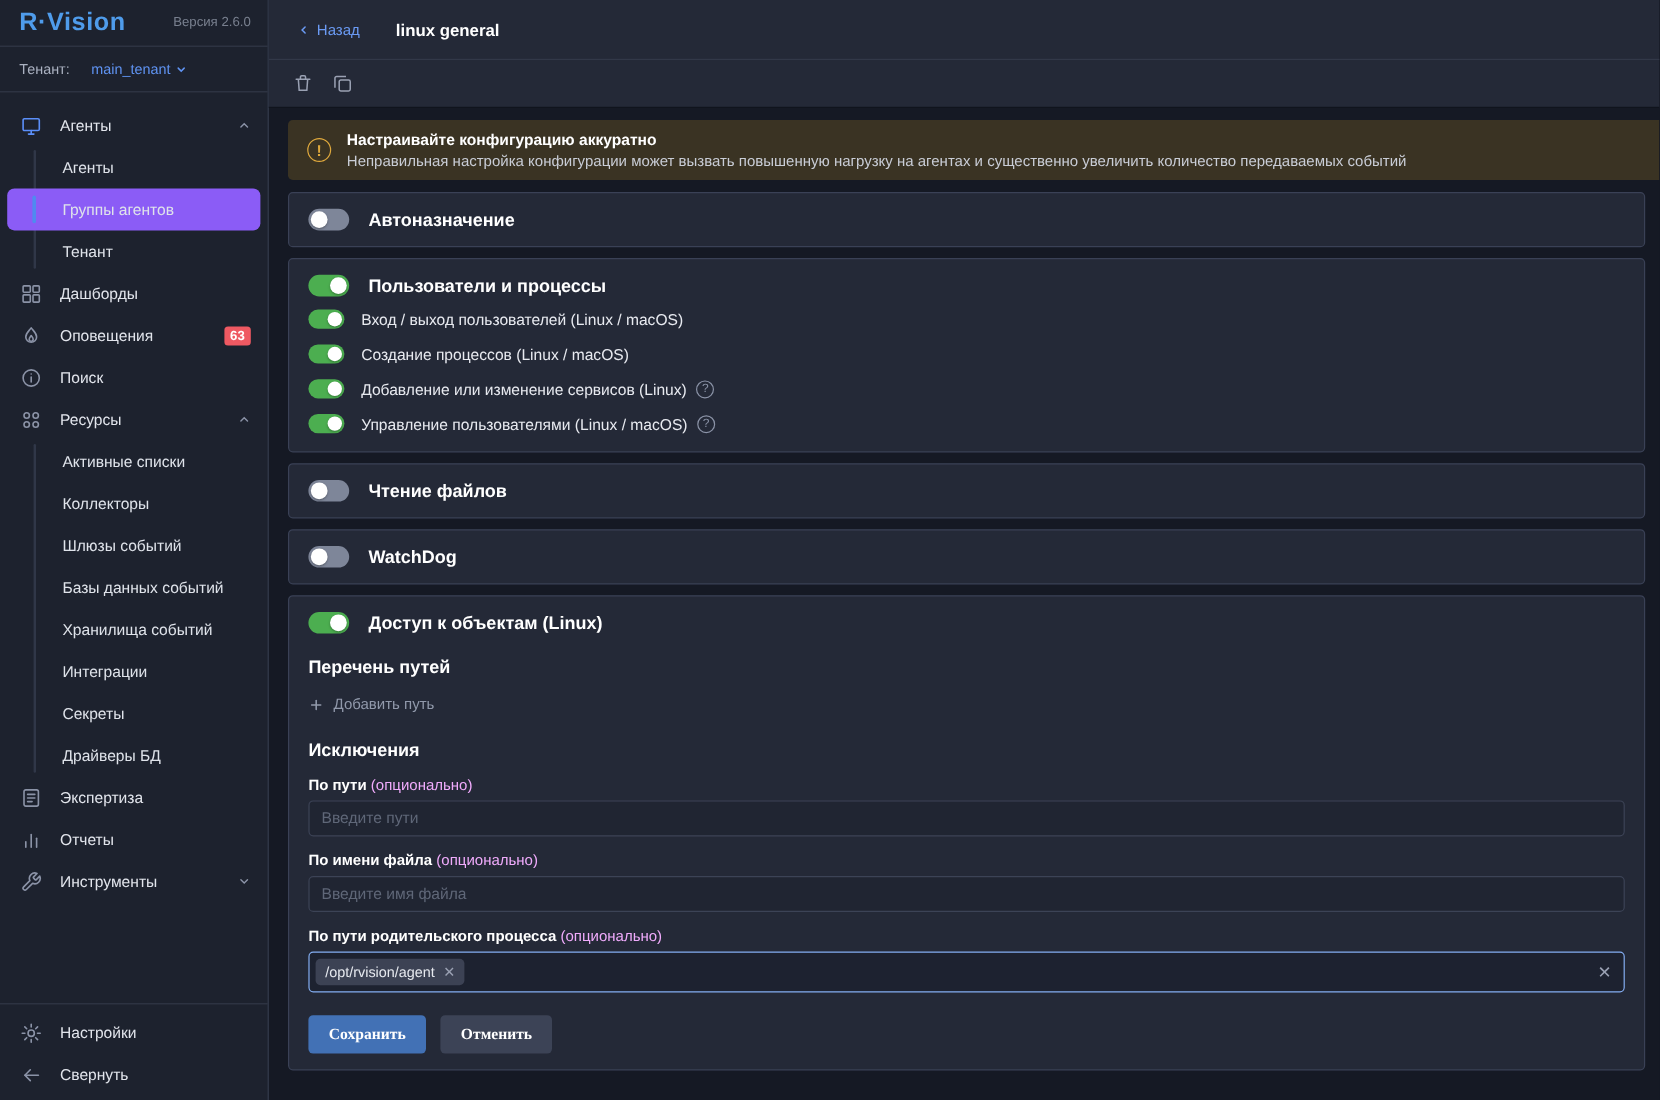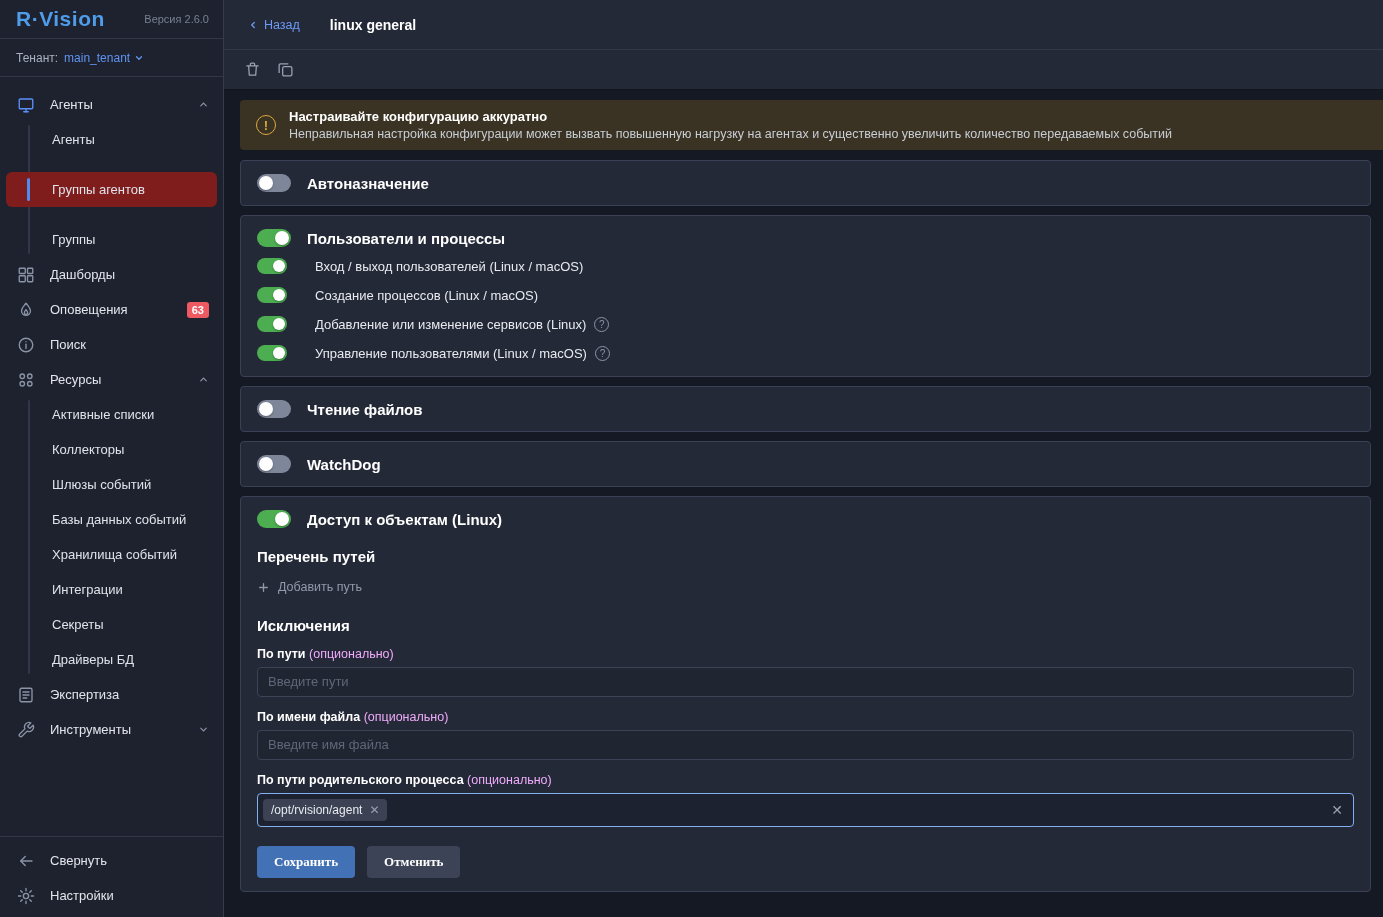--- a/index.html
+++ b/index.html
@@ -19,21 +19,21 @@
     height:39px; display:flex; align-items:center;
     padding:0 14px 0 16px; border-bottom:1px solid #323848;
   }
   .logo { color:#4f9ceb; font-size:21px; font-weight:bold; letter-spacing:.5px; }
   .version { margin-left:auto; color:#79808f; font-size:11px; }
   .tenant-row {
     height:38px; display:flex; align-items:center; gap:6px;
     padding:0 16px; border-bottom:1px solid #323848; font-size:12px;
   }
   .tenant-label { color:#aab1c0; }
-  .tenant-value { color:#5f93f2; cursor:pointer; display:flex; align-items:center; gap:4px; }
+  .tenant-value { color:#5f93f2; cursor:pointer; display:flex; align-items:center; gap:4px;margin-left:12px; }
   .nav { flex:1; padding-top:10px; overflow:hidden; }
   .nav-item {
     height:35px; display:flex; align-items:center; gap:14px;
     padding:0 14px 0 16px; color:#e2e5ec; cursor:pointer; font-size:13px;
   }
   .nav-item .nicon { width:20px; display:flex; justify-content:center; color:#8b93a7; flex-shrink:0; }
   .nav-item.active-section .nicon { color:#5b8ff9; }
   .chev { margin-left:auto; color:#8b93a7; display:flex; }
   .badge {
     margin-left:auto; background:#ef5962; color:#fff; font-size:11px; font-weight:bold;
@@ -42,21 +42,21 @@
   .subnav { position:relative; }
   .subnav::before {
     content:''; position:absolute; left:28px; top:3px; bottom:3px; width:2px;
     background:#303748; border-radius:1px;
   }
   .sub-item {
     height:35px; display:flex; align-items:center;
     padding-left:52px; color:#dfe3ea; cursor:pointer; font-size:13px; position:relative;
   }
   .sub-item.selected {
-    background:#7f1d1d; border-radius:6px; margin:15px 6px; padding-left:46px;
+    background:#8b5cf6; border-radius:6px; margin:0 6px; padding-left:46px;
     z-index:1;
     align-items:center;
   }
   .sub-item.selected::before {
     content:''; position:absolute; left:21px; top:6px; bottom:6px; width:3px;
     background:#4f8af0; border-radius:2px;
   }
   .sidebar-bottom { border-top:1px solid #323848; padding:6px 0 4px; }
   
   .main { flex:1; display:flex; flex-direction:column; height:100%; }
@@ -96,21 +96,21 @@
   }
   .toggle::after {
     content:''; position:absolute; width:14px; height:14px; border-radius:50%;
     background:#fff; top:2px; left:2px; box-shadow:0 1px 2px rgba(0,0,0,.3);
   }
   .toggle.on { background:#4cae50; }
   .toggle.on::after { left:auto; right:2px; }
   .toggle.sm { width:30px; height:16px; }
   .toggle.sm::after { width:12px; height:12px; }
   .section-title { color:#fff; font-weight:bold; font-size:15px; }
-  .sub-toggle-row { display:flex; align-items:center; gap:28px; margin-top:9px; height:20px; }
+  .sub-toggle-row { display:flex; align-items:center; gap:14px; margin-top:9px; height:20px; }
   .sub-toggle-row:first-of-type { margin-top:16px; }
   .sub-label { color:#e8eaf0; font-size:13px; font-weight:500; display:flex; align-items:center; gap:8px; }
   .q-icon {
     width:15px; height:15px; border:1.3px solid #8b93a7; border-radius:50%;
     color:#8b93a7; font-size:10px; display:inline-flex; align-items:center;
     justify-content:center; cursor:pointer;
   }
   .mini-heading { color:#fff; font-weight:bold; font-size:15px; margin-top:20px; }
   .add-path {
     margin-top:15px; color:#9199ab; font-size:12.5px; font-weight:500;
@@ -182,21 +182,21 @@
       </span>
     </div>
     <div class="subnav">
       <div class="sub-item">
           <span>Агенты</span>
         </div>
       <div class="sub-item selected">
           <span>Группы агентов</span>
         </div>
       <div class="sub-item">
-          <span>Группы</span>
+          <span>Тенант</span>
         </div>
     </div>
 
     <div class="nav-item">
       <span class="nicon">
         <svg width="18" height="18" viewBox="0 0 24 24" fill="none" stroke="currentColor" stroke-width="1.8">
             <rect x="3" y="3" width="8" height="7" rx="1"></rect>
             <rect x="14" y="3" width="7" height="7" rx="1"></rect>
             <rect x="3" y="13" width="8" height="8" rx="1"></rect>
             <rect x="14" y="13" width="7" height="8" rx="1"></rect>
@@ -275,54 +275,64 @@
         <svg width="18" height="18" viewBox="0 0 24 24" fill="none" stroke="currentColor" stroke-width="1.8" stroke-linecap="round">
             <rect x="4" y="3" width="16" height="18" rx="2"></rect>
             <line x1="8" y1="8" x2="16" y2="8"></line>
             <line x1="8" y1="12" x2="16" y2="12"></line>
             <line x1="8" y1="16" x2="13" y2="16"></line>
           </svg>
       </span>
       <span>Экспертиза</span>
     </div>
 
+    <div class="nav-item">
+      <span class="nicon">
+        <svg width="18" height="18" viewBox="0 0 24 24" fill="none" stroke="currentColor" stroke-width="1.8" stroke-linecap="round">
+            <line x1="6" y1="20" x2="6" y2="14"></line>
+            <line x1="12" y1="20" x2="12" y2="6"></line>
+            <line x1="18" y1="20" x2="18" y2="10"></line>
+          </svg>
+      </span>
+      <span>Отчеты</span>
+    </div>
 
     <div class="nav-item">
       <span class="nicon">
         <svg width="18" height="18" viewBox="0 0 24 24" fill="none" stroke="currentColor" stroke-width="1.8" stroke-linejoin="round">
             <path d="M14.7 6.3a1 1 0 0 0 0 1.4l1.6 1.6a1 1 0 0 0 1.4 0l3.77-3.77a6 6 0 0 1-7.94 7.94l-6.91 6.91a2.12 2.12 0 0 1-3-3l6.91-6.91a6 6 0 0 1 7.94-7.94l-3.76 3.76z"></path>
           </svg>
       </span>
       <span>Инструменты</span>
       <span class="chev">
         <svg width="11" height="11" viewBox="0 0 24 24" fill="none" stroke="currentColor" stroke-width="2.6" stroke-linecap="round">
             <polyline points="6 9 12 15 18 9"></polyline>
           </svg>
       </span>
     </div>
   </div>
 
   <div class="sidebar-bottom">
     <div class="nav-item">
       <span class="nicon">
+        <svg width="18" height="18" viewBox="0 0 24 24" fill="none" stroke="currentColor" stroke-width="1.8" stroke-linecap="round">
+            <circle cx="12" cy="12" r="3.5"></circle>
+            <path d="M12 2v3M12 19v3M2 12h3M19 12h3M4.9 4.9l2.1 2.1M17 17l2.1 2.1M19.1 4.9L17 7M7 17l-2.1 2.1"></path>
+          </svg>
+      </span>
+      <span>Настройки</span>
+    </div>
+    <div class="nav-item">
+      <span class="nicon">
         <svg width="18" height="18" viewBox="0 0 24 24" fill="none" stroke="currentColor" stroke-width="1.8" stroke-linecap="round" stroke-linejoin="round">
             <line x1="20" y1="12" x2="5" y2="12"></line>
             <polyline points="11 6 5 12 11 18"></polyline>
           </svg>
       </span>
       <span>Свернуть</span>
-    </div>
-    <div class="nav-item">
-      <span class="nicon">
-        <svg width="18" height="18" viewBox="0 0 24 24" fill="none" stroke="currentColor" stroke-width="1.8" stroke-linecap="round">
-            <circle cx="12" cy="12" r="3.5"></circle>
-            <path d="M12 2v3M12 19v3M2 12h3M19 12h3M4.9 4.9l2.1 2.1M17 17l2.1 2.1M19.1 4.9L17 7M7 17l-2.1 2.1"></path>
-          </svg>
-      </span>
-      <span>Настройки</span>
     </div>
   </div>
 </div>
 
 <div class="main">
   <div class="topbar">
     <span class="back-link">
       <svg width="10" height="10" viewBox="0 0 24 24" fill="none" stroke="#6b9bf5" stroke-width="3" stroke-linecap="round">
           <polyline points="15 6 9 12 15 18"></polyline>
         </svg>

